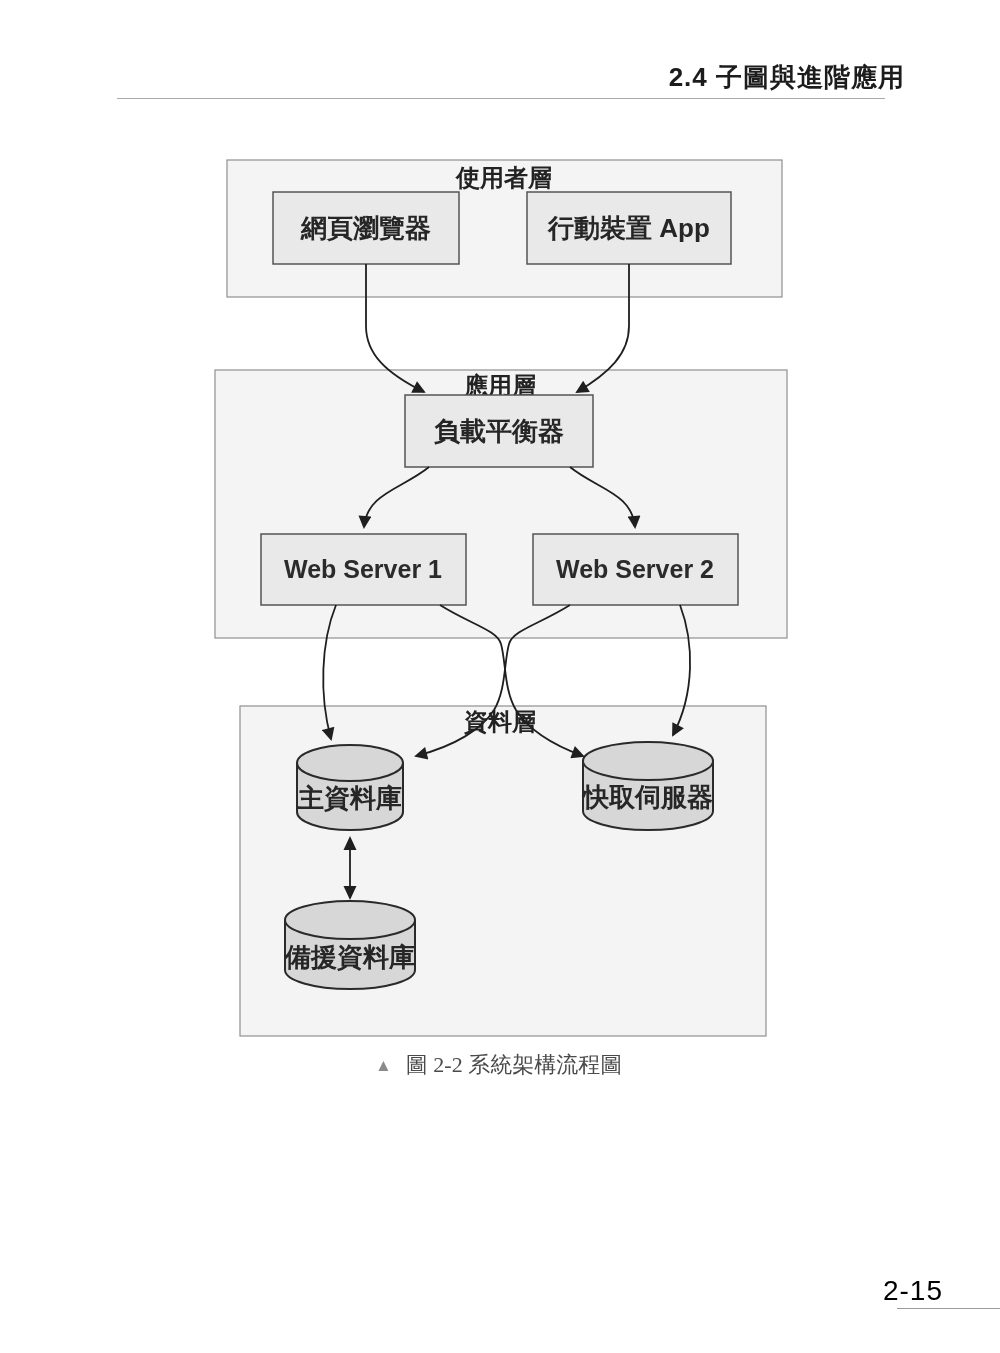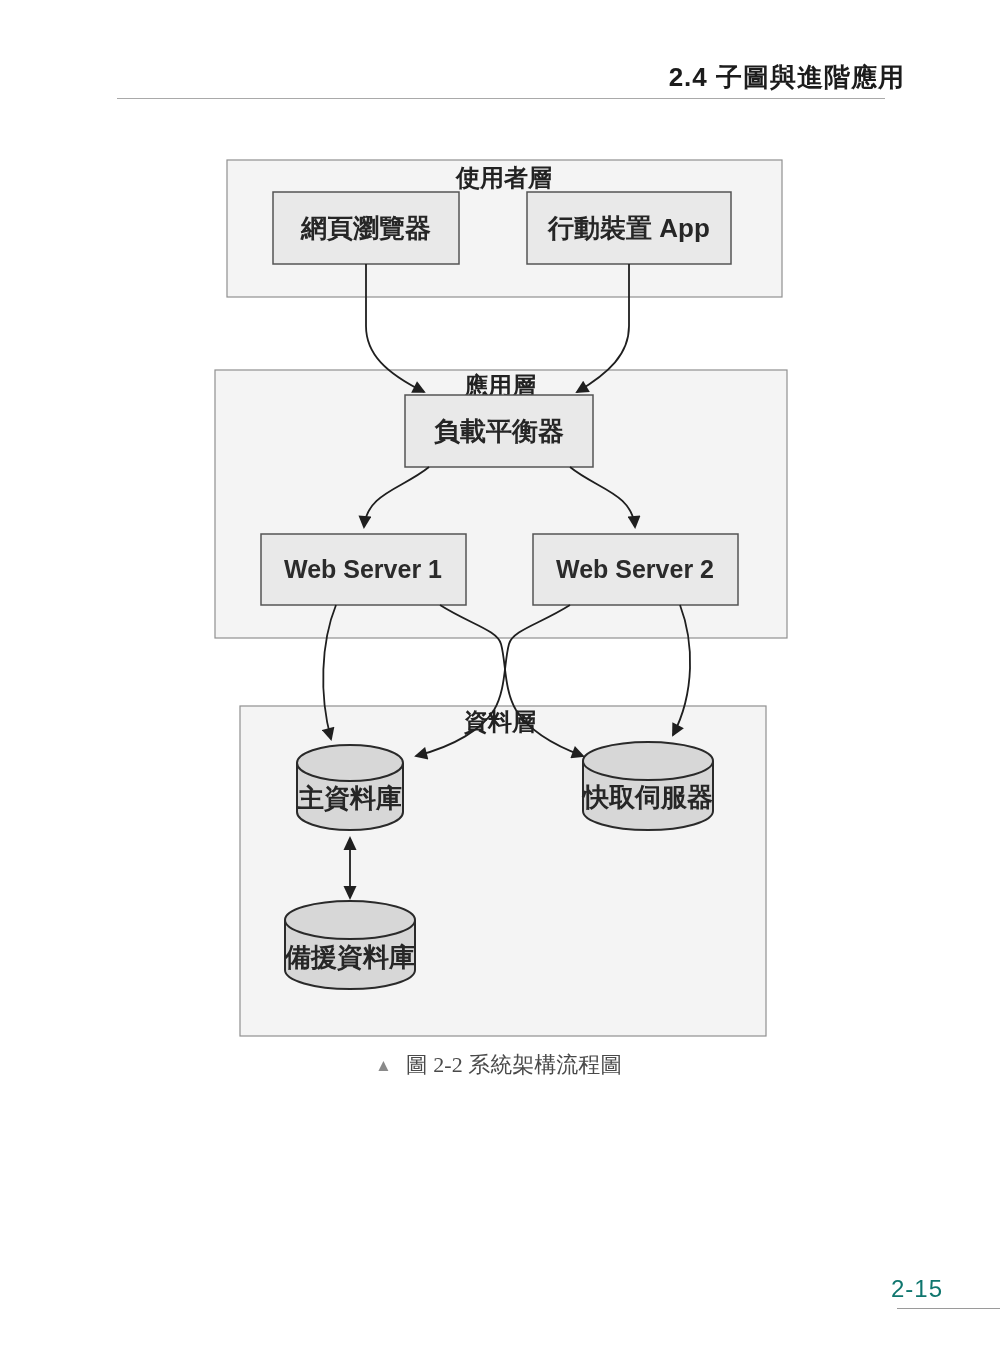--- a/index.html
+++ b/index.html
@@ -46,21 +46,21 @@
     display:flex;align-items:center;gap:14px;
     font-family:"Liberation Serif","DejaVu Serif",serif;
     font-size:22px;color:#4a4a4a;
   }
   .caption-marker{
     font-family:"Liberation Sans","DejaVu Sans",sans-serif;
     font-size:17px;color:#8a8a8a;line-height:1;
   }
   .page-number{
     position:absolute;top:1275px;right:57px;
-    font-size:24px;color:#0f766e;letter-spacing:1px;
+    font-size:28px;color:#000000;letter-spacing:1px;
   }
   .footer-rule{
     position:absolute;top:1308px;left:897px;width:103px;height:1px;
     background:#9a9a9a;
   }
 </style>
 </head>
 <body>
 
 <div class="page">

